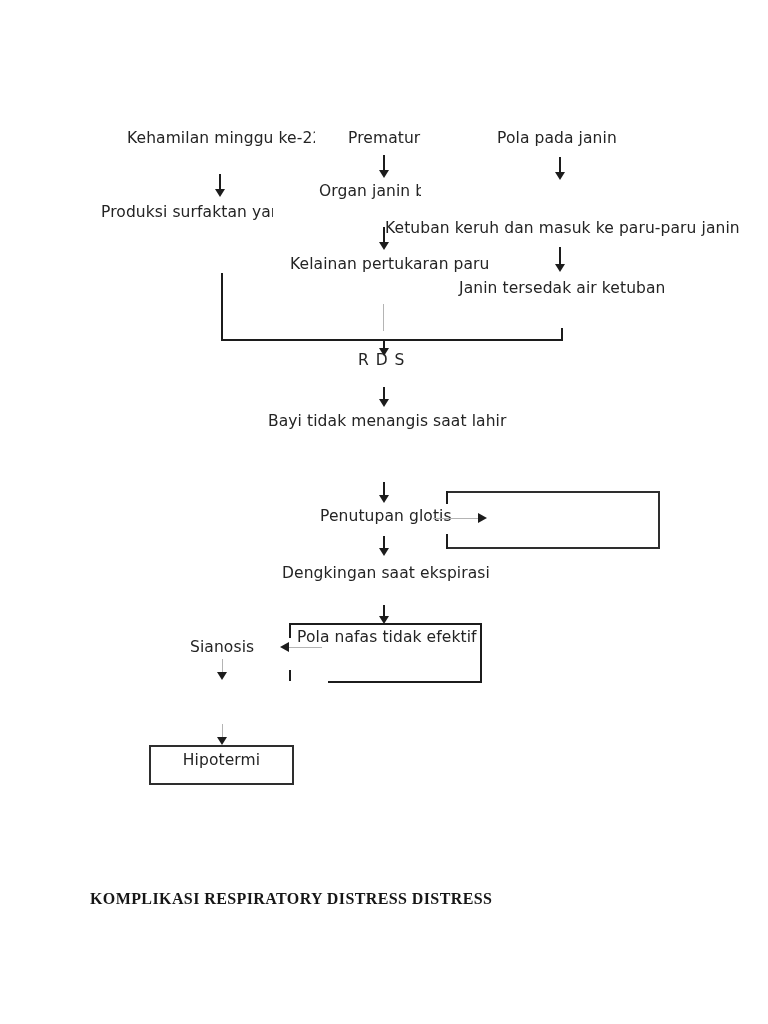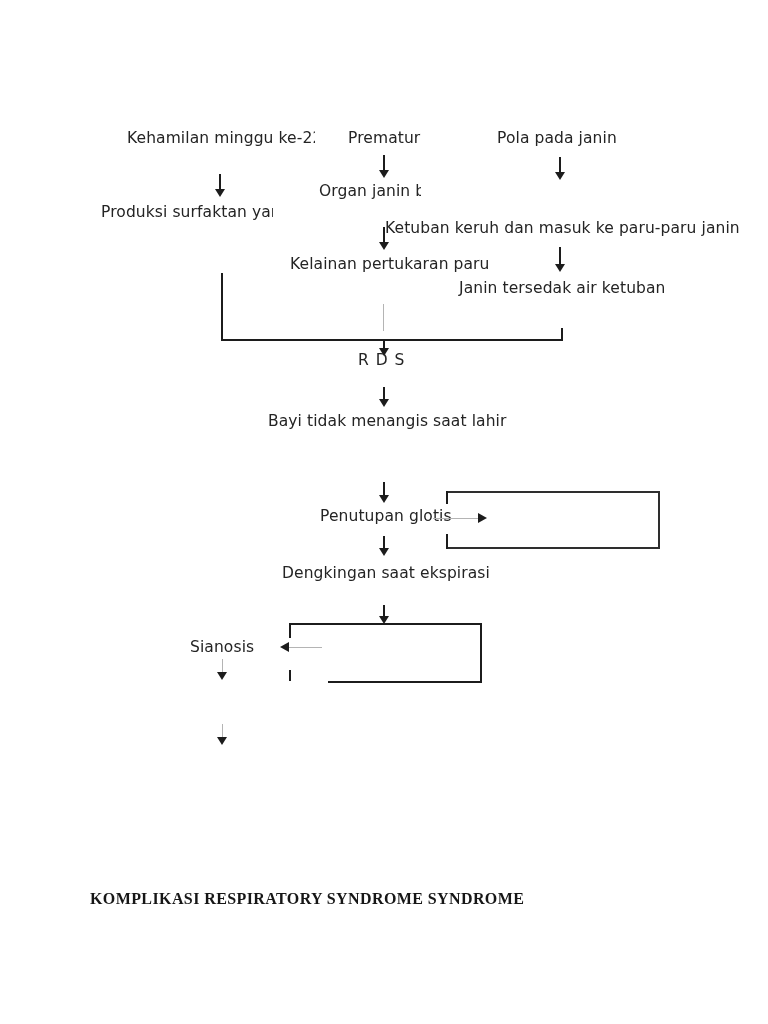--- a/index.html
+++ b/index.html
@@ -117,35 +117,39 @@
   <div class="ad" style="left:378px;top:605px;">
     <div class="sh" style="height:11px;"></div>
       <div class="hd"></div>
   </div>
 
   <div class="hl" style="left:289px;top:623px;width:193px;"></div>
   <div class="vl" style="left:480px;top:623px;height:60px;"></div>
   <div class="hl" style="left:328px;top:681px;width:154px;"></div>
   <div class="vl" style="left:289px;top:623px;height:15px;"></div>
   <div class="vl" style="left:289px;top:670px;height:11px;"></div>
+  <div class="t" style="left:297px;top:628px;">Pola nafas tidak efektif</div>
 
   <div class="al" style="left:280px;top:642px;width:42px;height:10px;">
     <div class="hd"></div>
       <div class="sh"></div>
   </div>
 
   <div class="t" style="left:190px;top:638px;">Sianosis</div>
 
   <div class="ad light" style="left:216px;top:659px;">
     <div class="sh" style="height:13px;"></div>
       <div class="hd"></div>
   </div>
 
 
   <div class="ad light" style="left:216px;top:724px;">
     <div class="sh" style="height:13px;"></div>
       <div class="hd"></div>
   </div>
 
+  <div class="box" style="left:149px;top:745px;width:145px;height:40px;display:flex;align-items:flex-start;justify-content:center;">
+    <div class="t" style="position:static;margin-top:4px;">Hipotermi</div>
+  </div>
 
-  <div id="title" style="left:90px;top:890px;">KOMPLIKASI RESPIRATORY SYNDROME SYNDROME</div>
+  <div id="title" style="left:90px;top:890px;">KOMPLIKASI RESPIRATORY DISTRESS DISTRESS</div>
 
 </div>
 
 </body></html>

